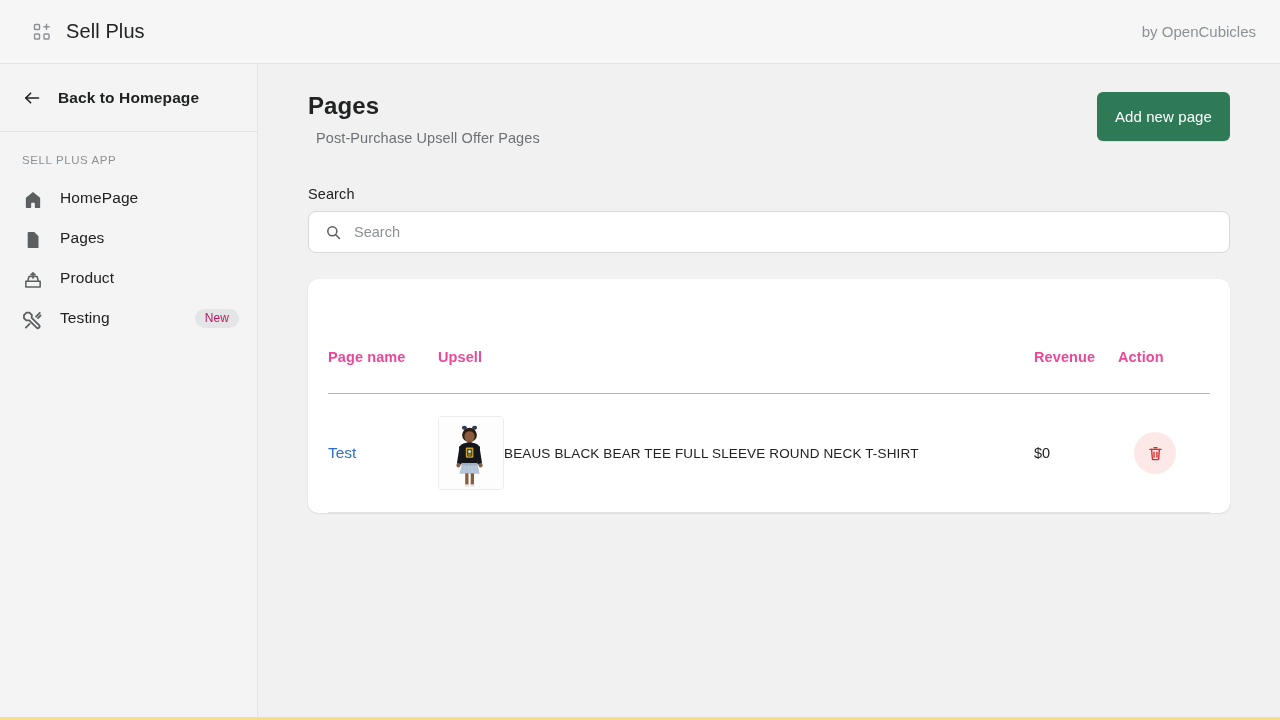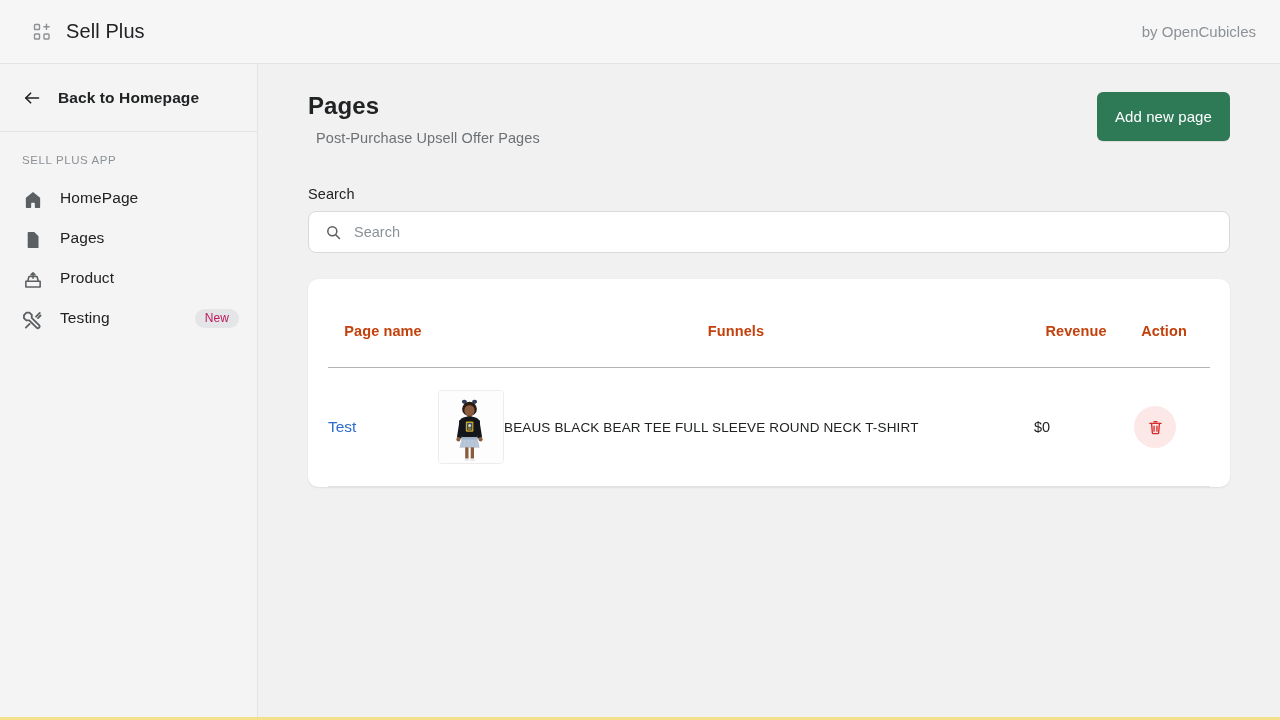--- a/index.html
+++ b/index.html
@@ -230,25 +230,25 @@
     border-radius: 10px;
     box-shadow: 0 1px 2px rgba(0,0,0,.07), 0 0 1px rgba(0,0,0,.08);
     padding: 0 20px;
   }
   table.data-table {
     width: 100%;
     border-collapse: collapse;
     table-layout: fixed;
   }
   table.data-table th {
-    text-align: center;
+    text-align: left;
     font-size: 14.5px;
     font-weight: 700;
-    color: #c2410c;
-    padding: 44px 0 28px 0;
+    color: #ec4899;
+    padding: 70px 0 28px 0;
     border-bottom: 1px solid #b5b5b5;
     letter-spacing: .1px;
     vertical-align: top;
   }
   th.col-pagename { width: 110px; padding-left: 0; }
   th.col-product  { width: auto; }
   th.col-revenue  { width: 84px; text-align: left; }
   th.col-action   { width: 92px; text-align: left; }
 
   table.data-table td {
@@ -410,21 +410,21 @@
           </span>
           <input class="search-input" type="text" placeholder="Search" style="">
         </div>
       </div>
 
       <div class="card">
         <table class="data-table">
           <thead>
             <tr>
               <th class="col-pagename">Page name</th>
-              <th class="col-product">Funnels</th>
+              <th class="col-product">Upsell</th>
               <th class="col-revenue">Revenue</th>
               <th class="col-action">Action</th>
             </tr>
           </thead>
           <tbody>
             <tr class="data-row">
               <td>
                 <a class="page-link" href="#">Test</a>
               </td>
               <td>

